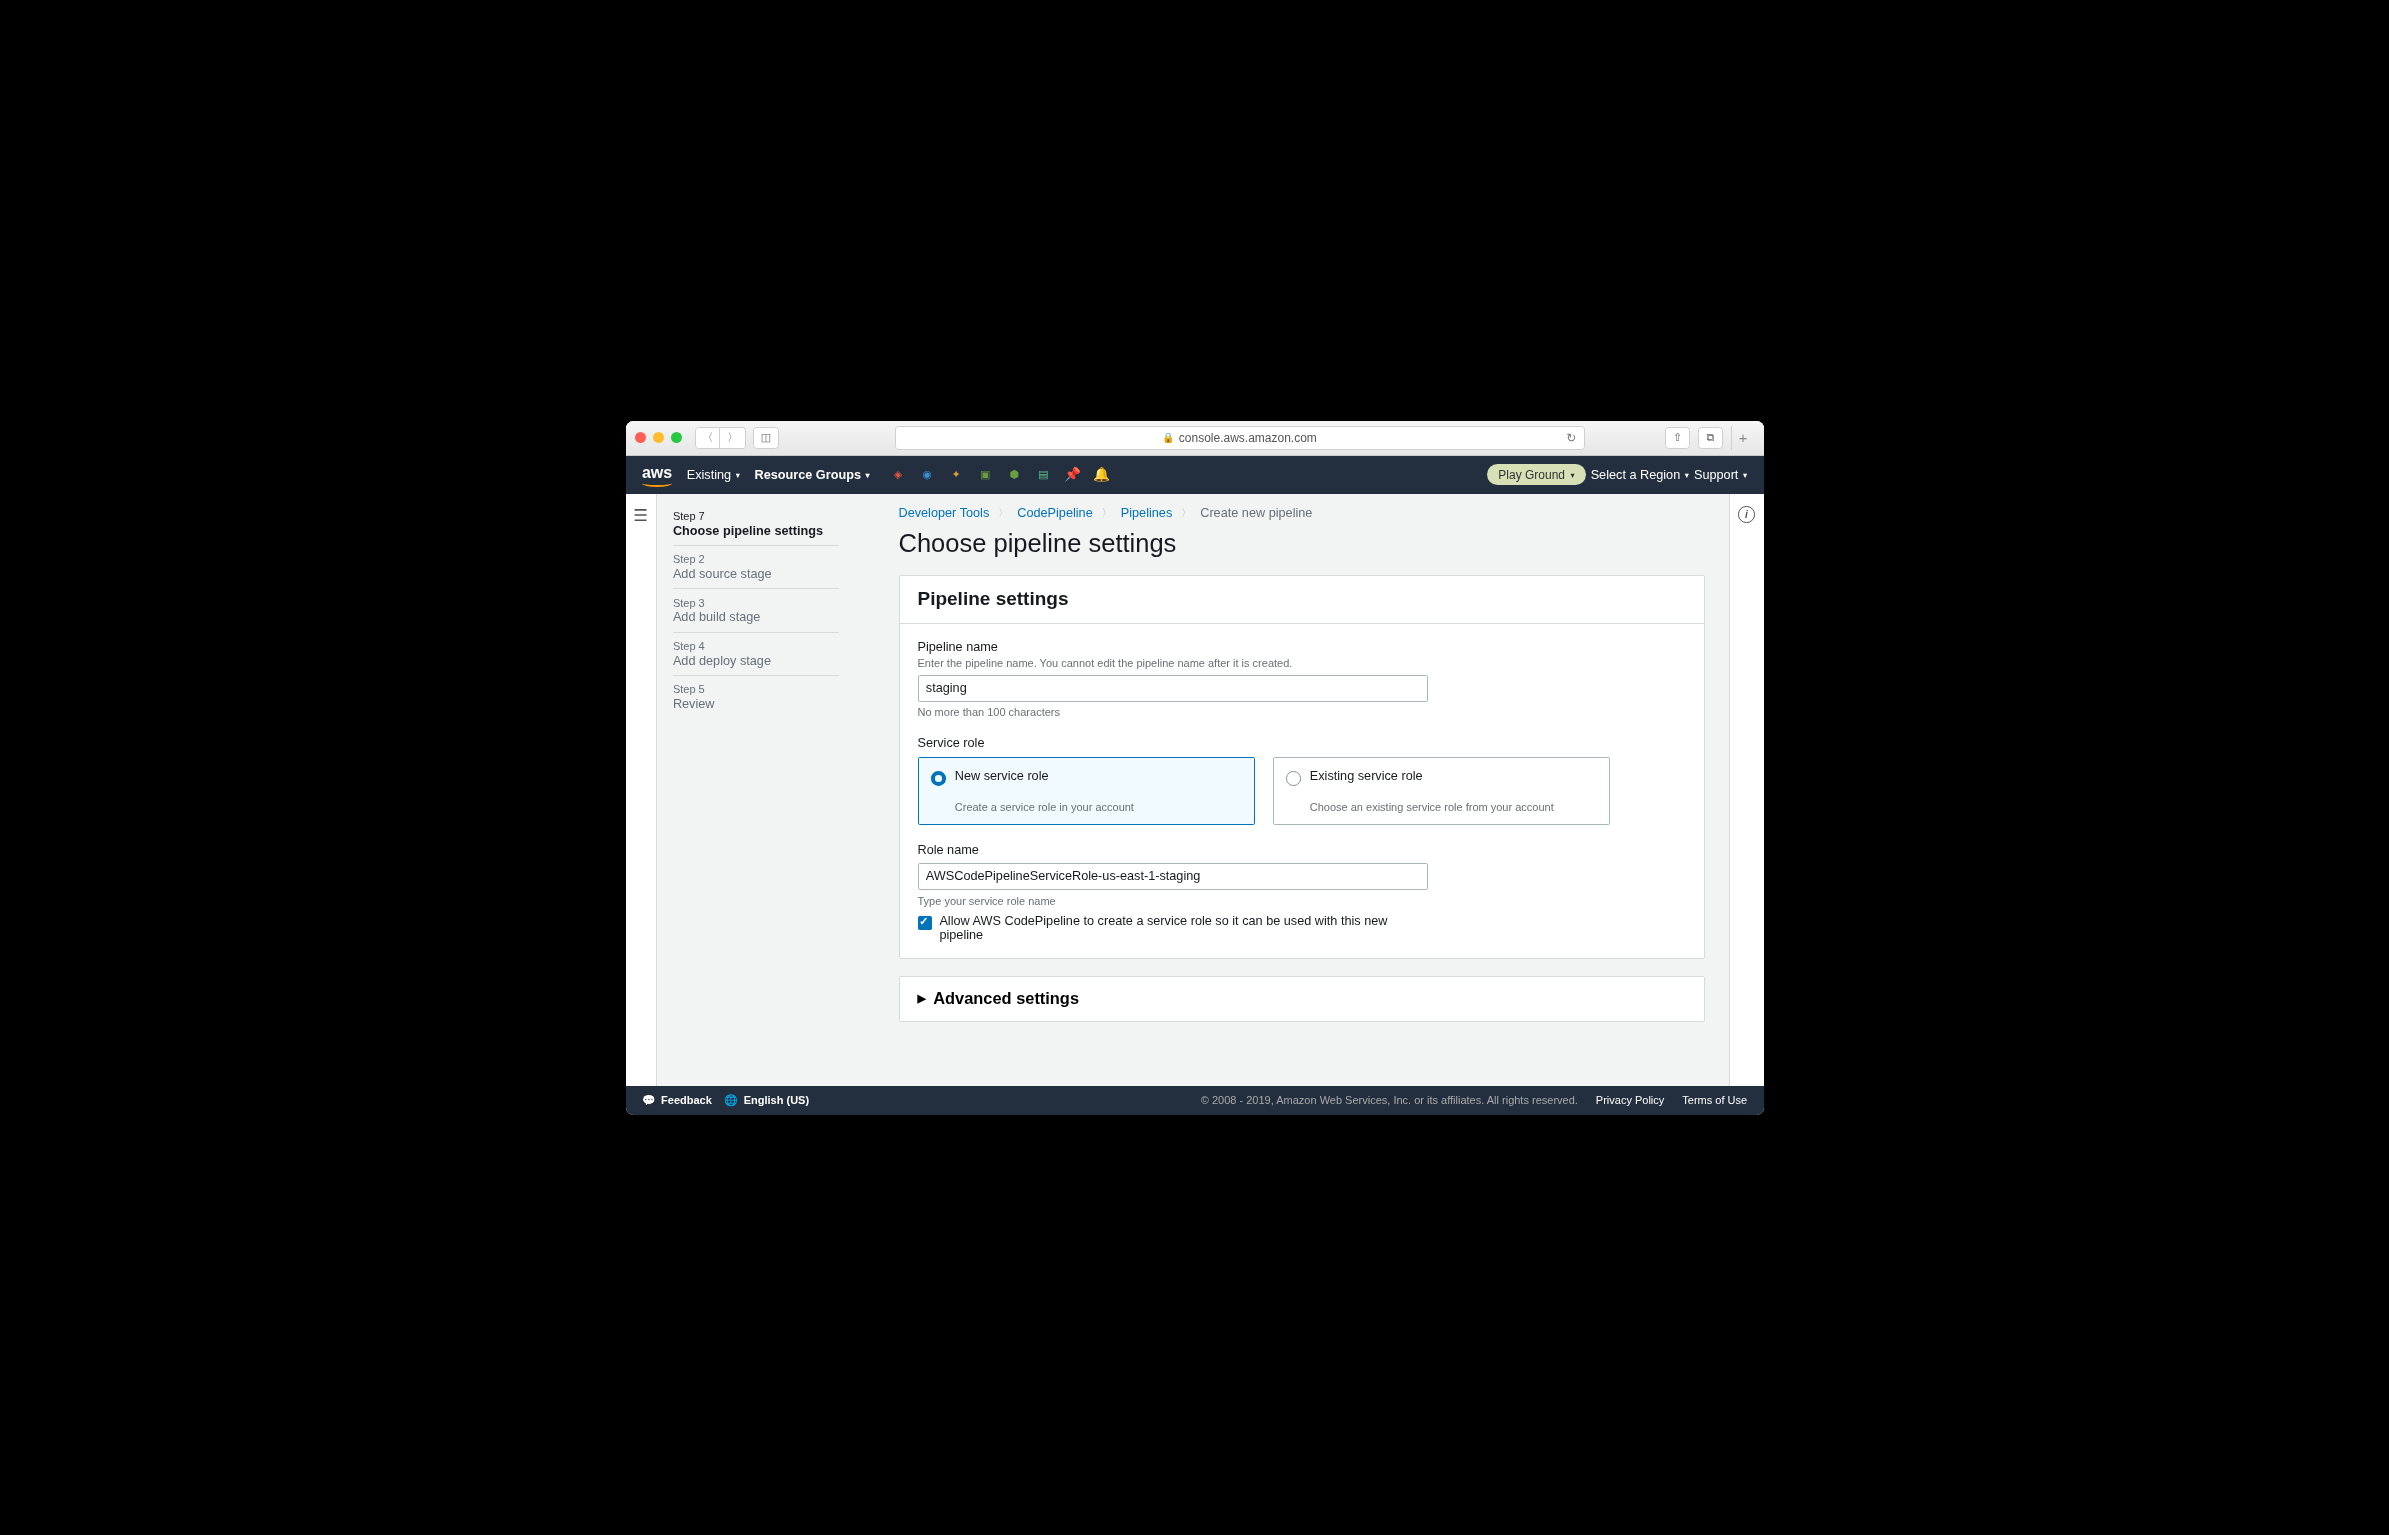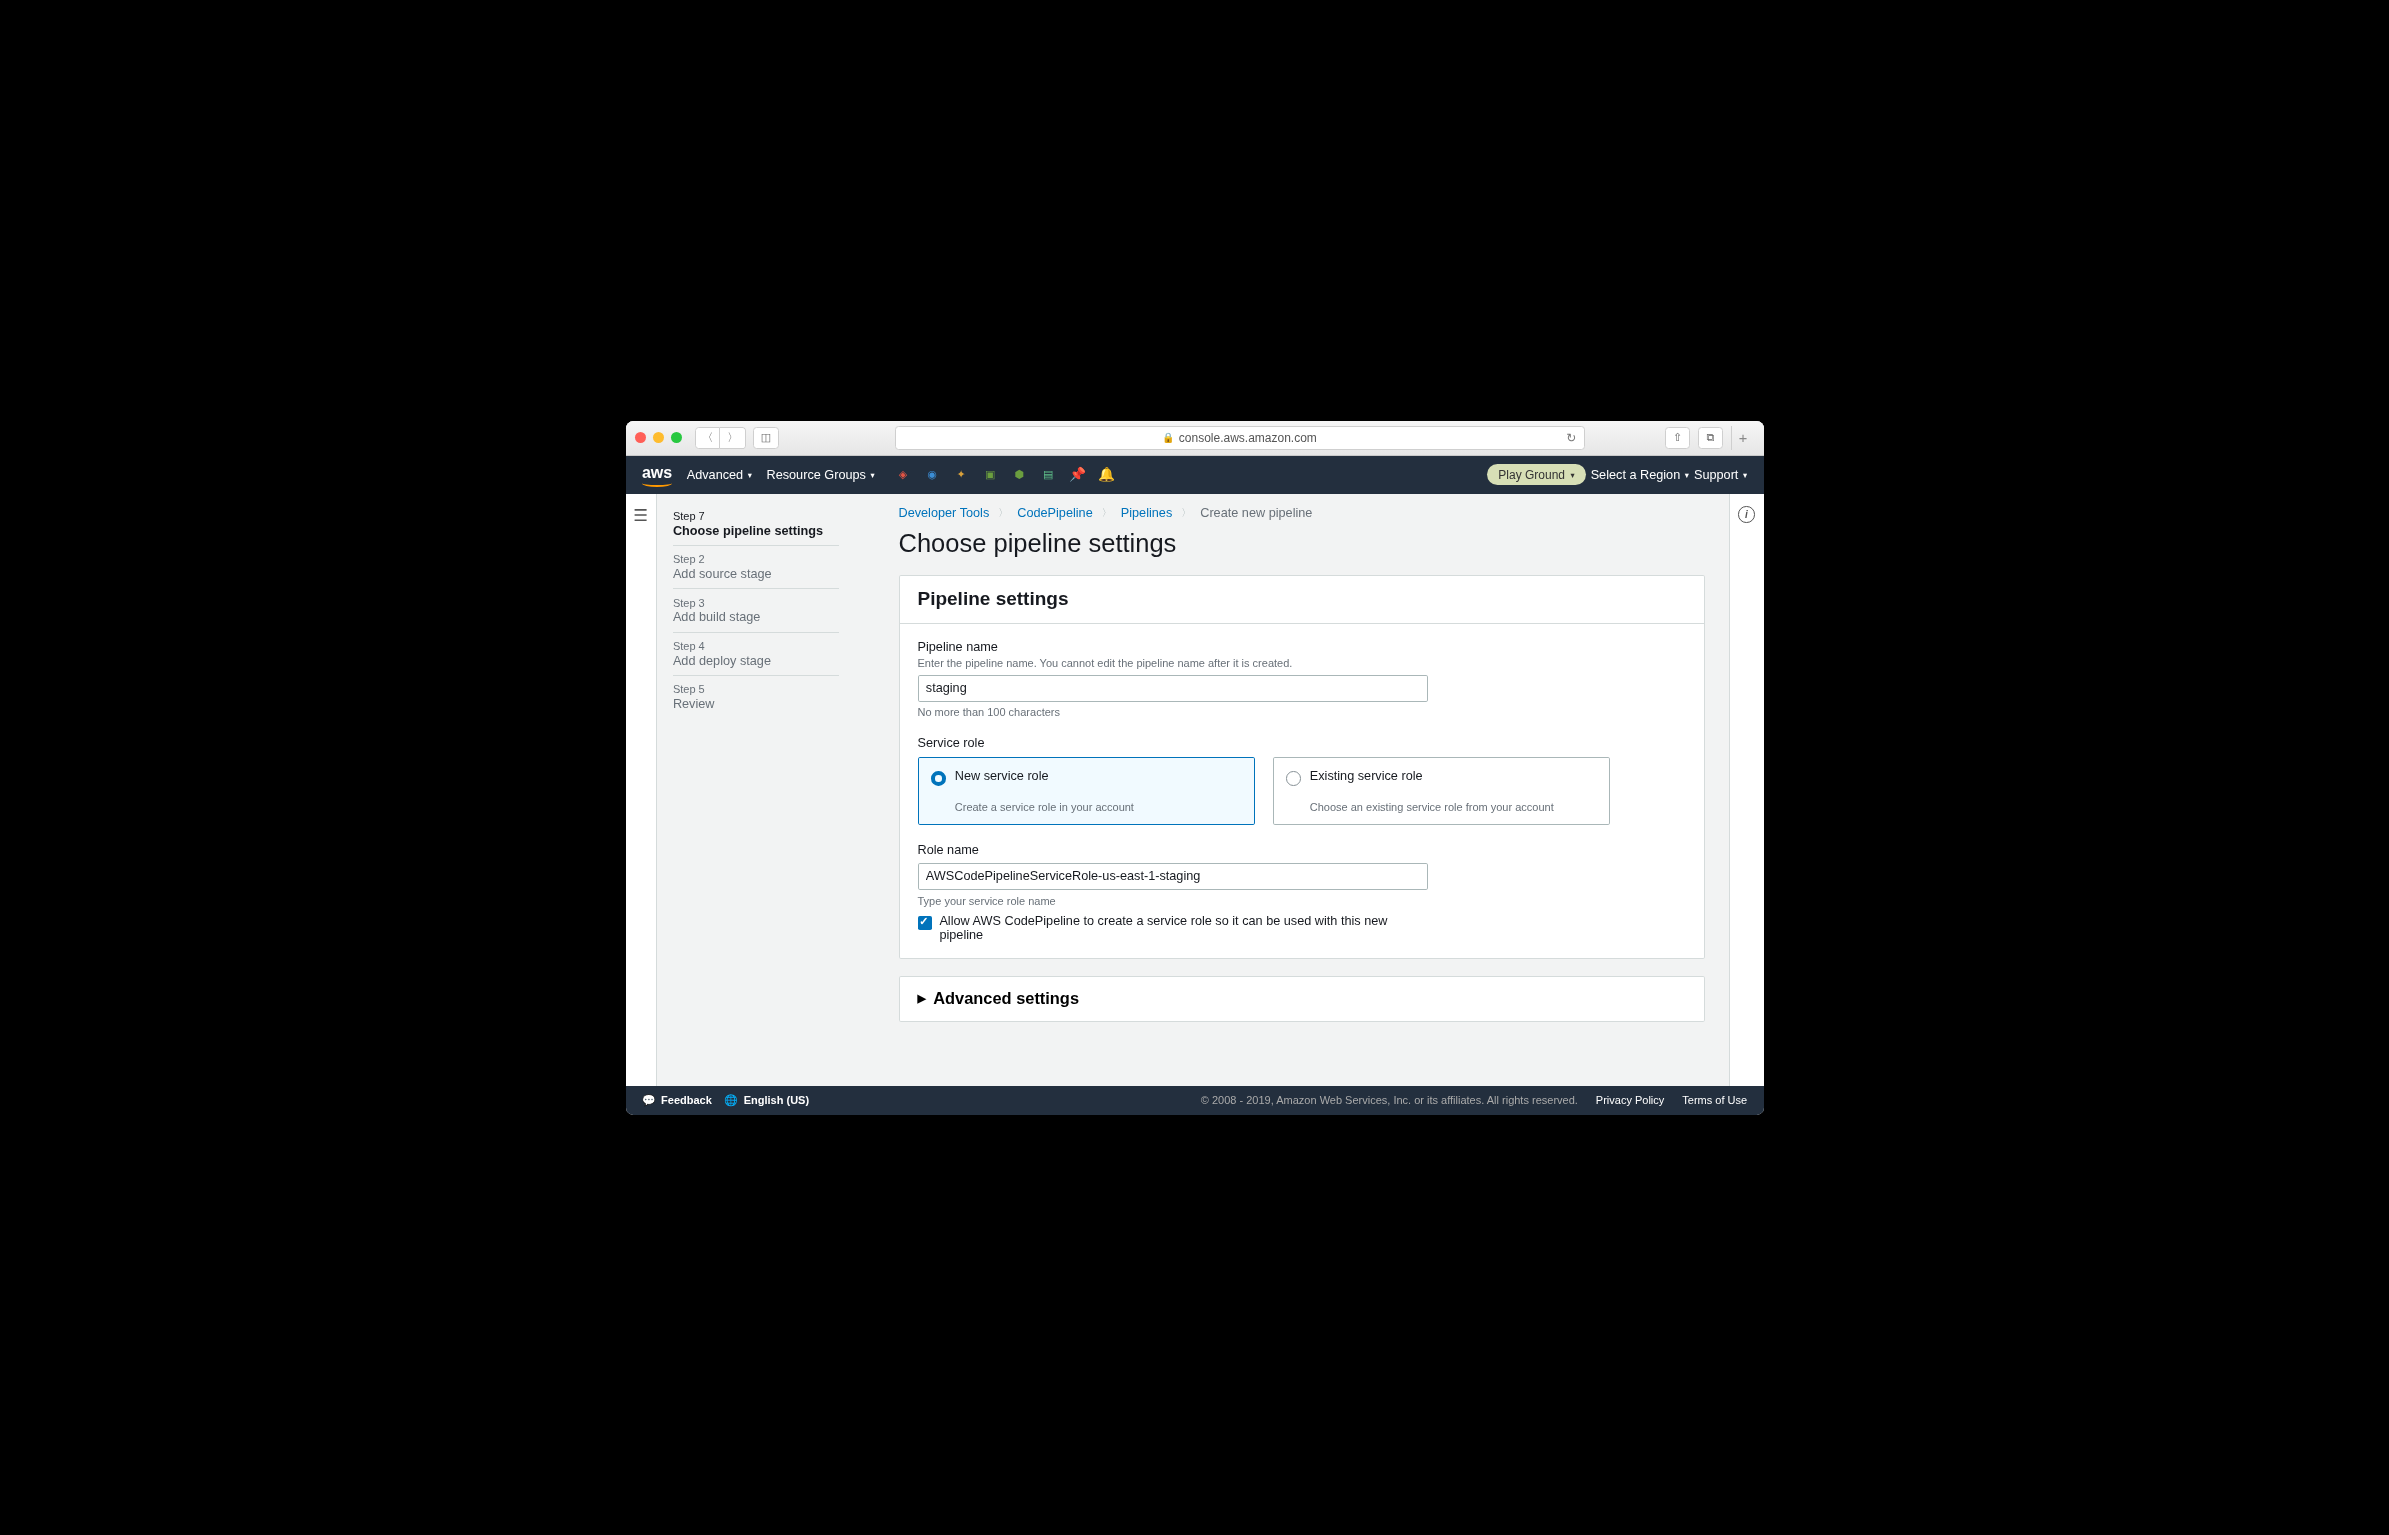--- a/index.html
+++ b/index.html
@@ -17,21 +17,21 @@
   .bar-group .bar-btn:last-child{border-radius:0 3.6px 3.6px 0; border-left:none;}
   .url-bar { flex:1; margin:0 73px 0 109px; height:24px; background:#fff; border:0.9px solid #cfcfcf; border-radius:3.6px; display:flex; align-items:center; justify-content:center; font-size:12px; color:#555; position:relative;}
   .lock-icon { font-size:10px; margin-right:3.6px; color:#777;}
   .reload-icon { position:absolute; right:7.3px; color:#777; font-size:12px;}
   .tab-plus { width:24px; height:24px; border-left:0.9px solid #cfcfcf; display:flex; align-items:center; justify-content:center; color:#888; font-size:14.6px;}
   
   .aws-nav { background:#232f3e; height:38px; display:flex; align-items:center; padding:0 16.4px; color:#fff; font-size:12.7px; gap:14.6px;}
   .aws-logo { font-weight:700; font-size:16px; color:#fff; position:relative; padding-bottom:3.6px;}
   .aws-logo::after { content:""; position:absolute; left:0; right:0; bottom:-1.8px; height:5.5px; border-bottom:2.7px solid #ff9900; border-radius:0 0 50% 50%;}
   .nav-item { display:flex; align-items:center; gap:4.6px; cursor:pointer;}
-  .nav-item.bold { font-weight:400;}
+  .nav-item.bold { font-weight:700;}
   .caret-down { font-size:8.2px;}
   .nav-icons { display:flex; gap:12.7px; align-items:center; margin-left:5.5px;}
   .nav-icon { width:16.4px; height:16.4px; display:flex; align-items:center; justify-content:center; font-size:13.7px;}
   .nav-right { margin-left:auto; display:flex; align-items:center; gap:5px;}
   .account-pill { background:#d7dfb6; color:#333; padding:3.6px 11px; border-radius:11px; font-size:12px; display:flex; align-items:center; gap:5.5px;}
   
   .app-body { display:flex; background:#f2f3f3; min-height:592px;}
   .hamburger-col { width:31px; border-right:0.9px solid #d5dbdb; padding-top:12.7px; display:flex; justify-content:center; background:#fff;}
   .hamburger { font-size:16.4px; color:#555; cursor:pointer;}
   .wizard-col { width:182px; padding:16.4px 0 0 16.4px; }
@@ -102,21 +102,21 @@
       <span class="reload-icon">↻</span>
     </div>
     <div class="bar-btn">⇧</div>
     <div class="bar-btn">⧉</div>
     <div class="tab-plus">+</div>
   </div>
 
   <div class="aws-nav">
     <span class="aws-logo">aws</span>
     <div class="nav-item">
-      <span>Advanced</span>
+      <span>Existing</span>
       <span class="caret-down">▾</span>
     </div>
     <div class="nav-item bold">
       <span>Resource Groups</span>
       <span class="caret-down">▾</span>
     </div>
     <div class="nav-icons">
       <span class="svc-ico" style="color:#e25444">◈</span>
       <span class="svc-ico" style="color:#3b8dd4">◉</span>
       <span class="svc-ico" style="color:#d9a13b">✦</span>

